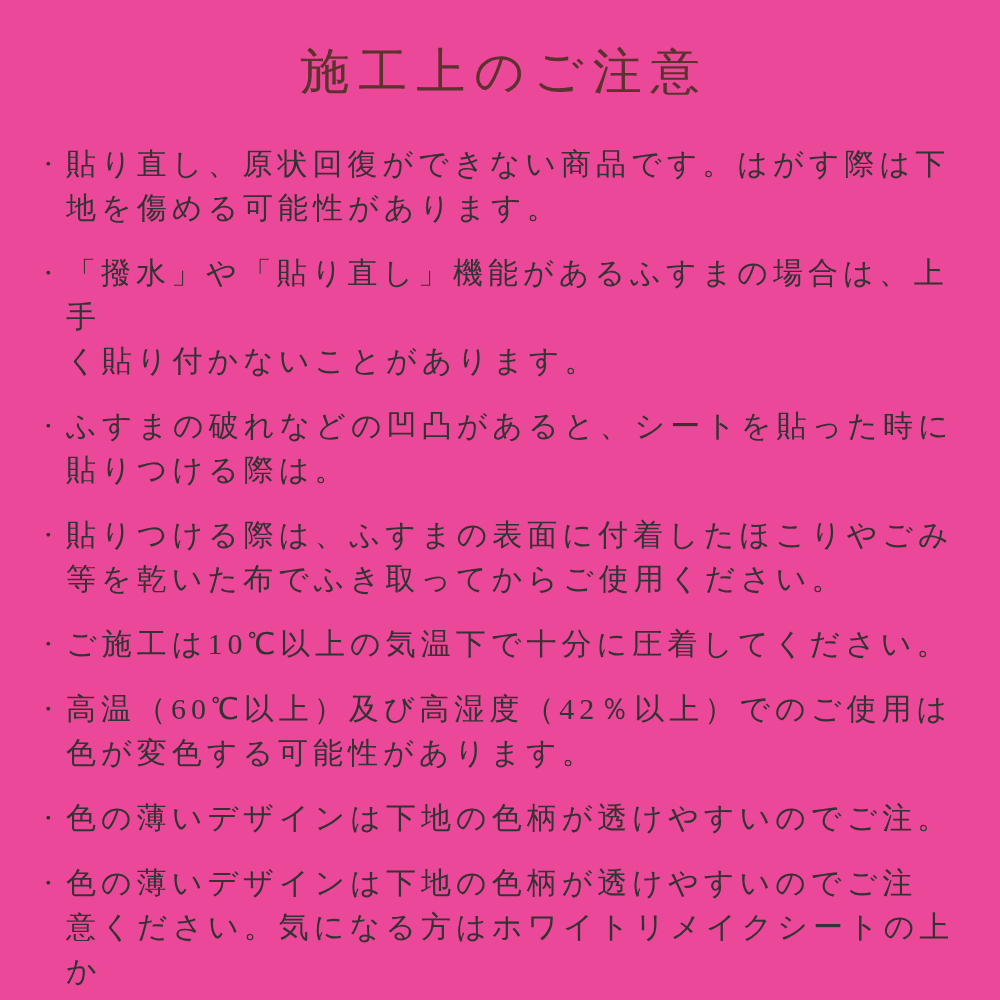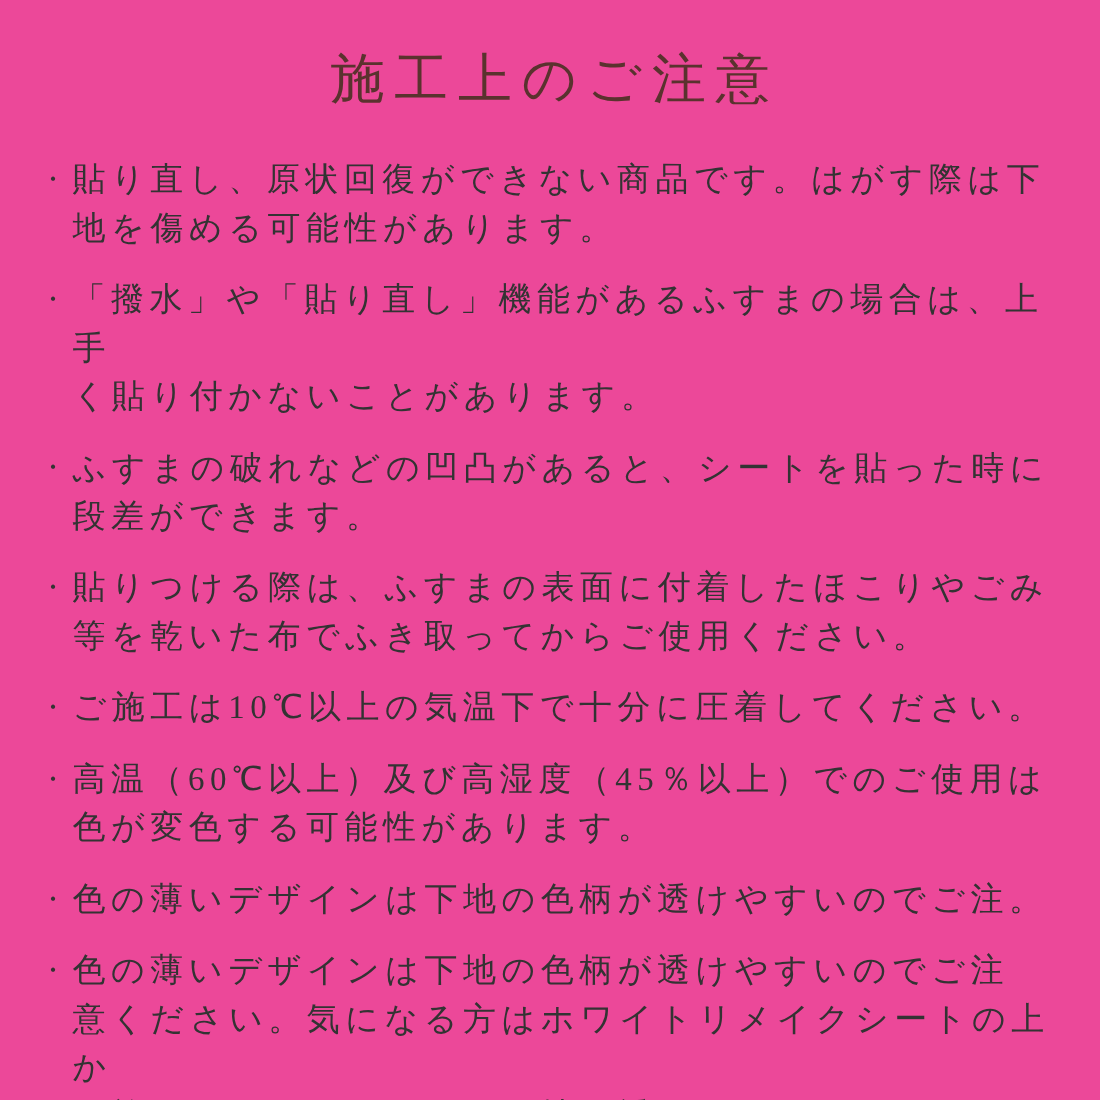--- a/index.html
+++ b/index.html
@@ -72,37 +72,37 @@
 
     <div class="note-item">
       <span class="bullet">・</span>
       <span class="note-text">「撥水」や「貼り直し」機能があるふすまの場合は、上手
 く貼り付かないことがあります。</span>
     </div>
 
     <div class="note-item">
       <span class="bullet">・</span>
       <span class="note-text">ふすまの破れなどの凹凸があると、シートを貼った時に
-段差ができます。</span>
+貼りつける際は。</span>
     </div>
 
     <div class="note-item">
       <span class="bullet">・</span>
       <span class="note-text">貼りつける際は、ふすまの表面に付着したほこりやごみ
 等を乾いた布でふき取ってからご使用ください。</span>
     </div>
 
     <div class="note-item">
       <span class="bullet">・</span>
       <span class="note-text">ご施工は10℃以上の気温下で十分に圧着してください。</span>
     </div>
 
     <div class="note-item">
       <span class="bullet">・</span>
-      <span class="note-text">高温（60℃以上）及び高湿度（45％以上）でのご使用は
+      <span class="note-text">高温（60℃以上）及び高湿度（42％以上）でのご使用は
 色が変色する可能性があります。</span>
     </div>
 
     <div class="note-item">
       <span class="bullet">・</span>
       <span class="note-text">色の薄いデザインは下地の色柄が透けやすいのでご注。</span>
     </div>
 
     <div class="note-item">
       <span class="bullet">・</span>

